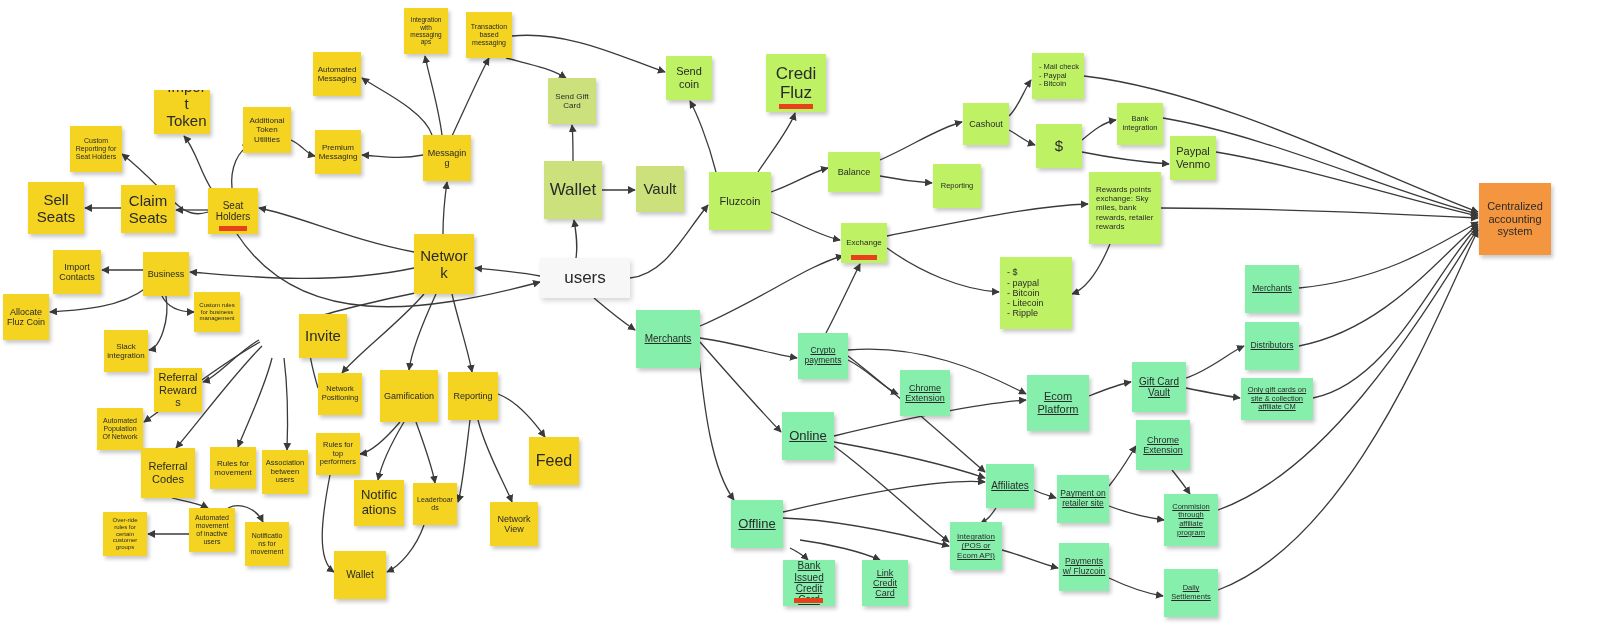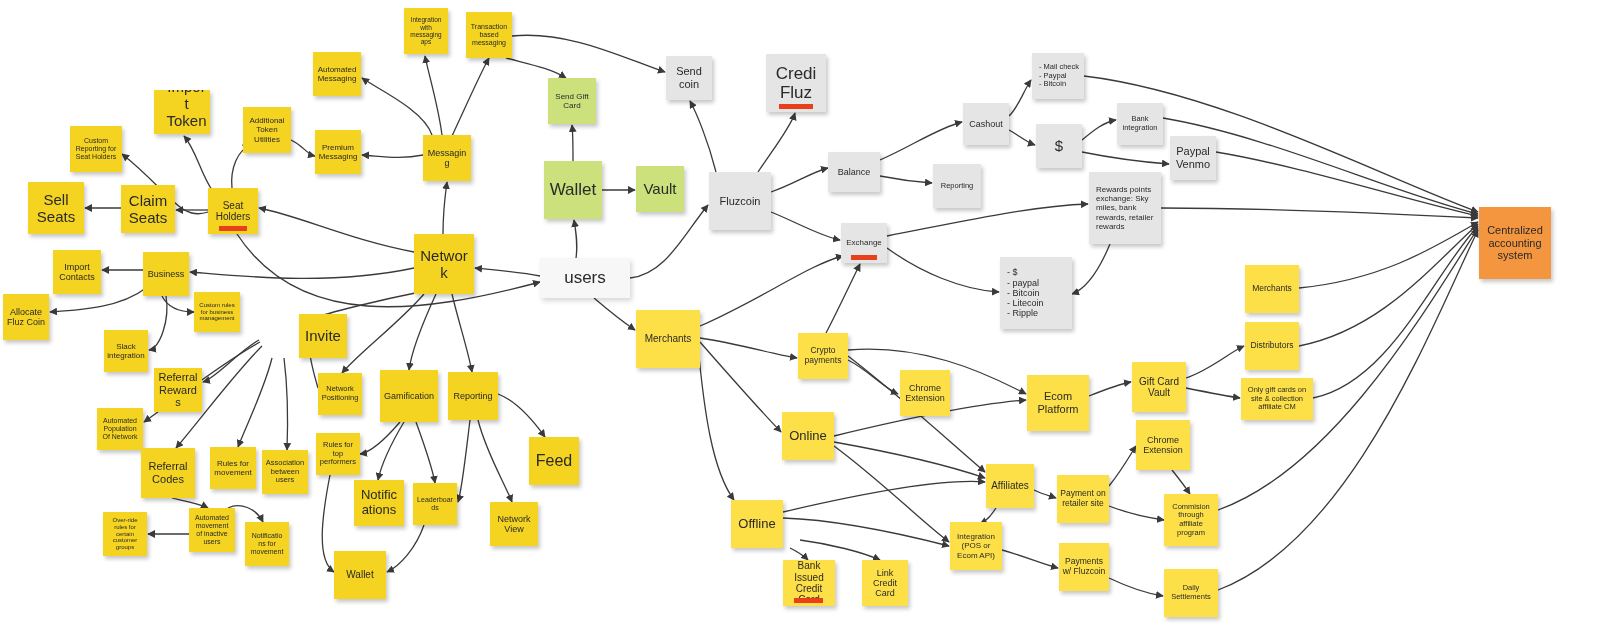--- a/index.html
+++ b/index.html
@@ -36,22 +36,22 @@
     box-shadow: 2px 3px 4px rgba(0,0,0,0.22);
     font-family: "Liberation Sans", sans-serif;
     word-wrap: break-word;
     overflow: hidden;
   }
   .note .txt { width: 100%; display: block; }
   .note.left-align { justify-content: flex-start; text-align: left; }
   .note.left-align .txt { padding-left: 4px; }
   .yellow { background: #F4D321; }
   .green  { background: #CCE07C; }
-  .pink   { background: #e5e5e5; }
-  .blue   { background: #fde047; }
+  .pink   { background: #bef264; }
+  .blue   { background: #86efac; text-decoration: underline; }
   .orange { background: #F4963F; }
   .white  { background: #F7F7F7; box-shadow: 2px 3px 5px rgba(0,0,0,0.16); }
   .underbar {
     position: absolute;
     background: #E8401A;
     height: 5px;
     pointer-events: none;
   }
 </style>
 </head>
@@ -378,17 +378,17 @@
       </div>
       <div class="note blue" style="left: 1245px; top: 265px; width: 54px; height: 48px; font-size: 8.5px;">
         <span class="txt">Merchants</span>
       </div>
       <div class="note blue" style="left: 1245px; top: 322px; width: 54px; height: 48px; font-size: 8.5px;">
         <span class="txt">Distributors</span>
       </div>
       <div class="note blue" style="left: 1241px; top: 378px; width: 72px; height: 42px; font-size: 7.5px;">
         <span class="txt">Only gift cards on site &amp; collection affiliate CM</span>
       </div>
-      <div class="note orange" style="left: 1479px; top: 183px; width: 72px; height: 72px; font-size: 11px; margin-top: 24px;">
+      <div class="note orange" style="left: 1479px; top: 183px; width: 72px; height: 72px; font-size: 11px;">
         <span class="txt">Centralized accounting system</span>
       </div>
     </div>
 </div>
 
 </body></html>

